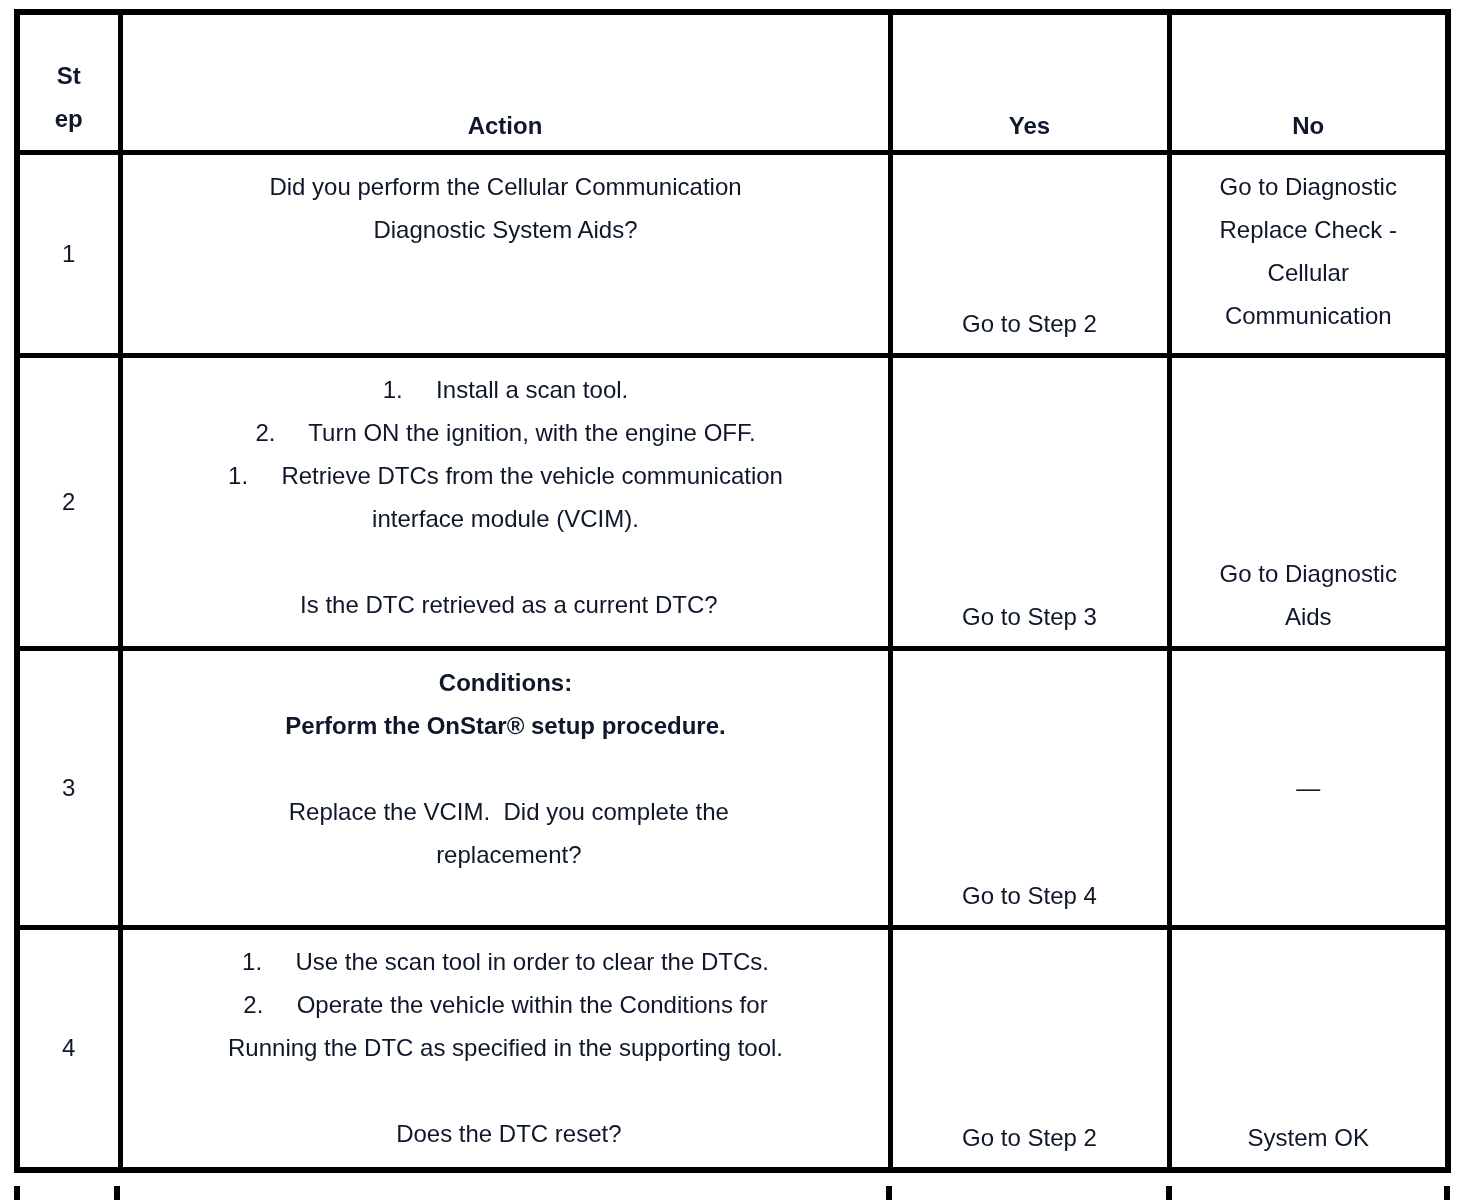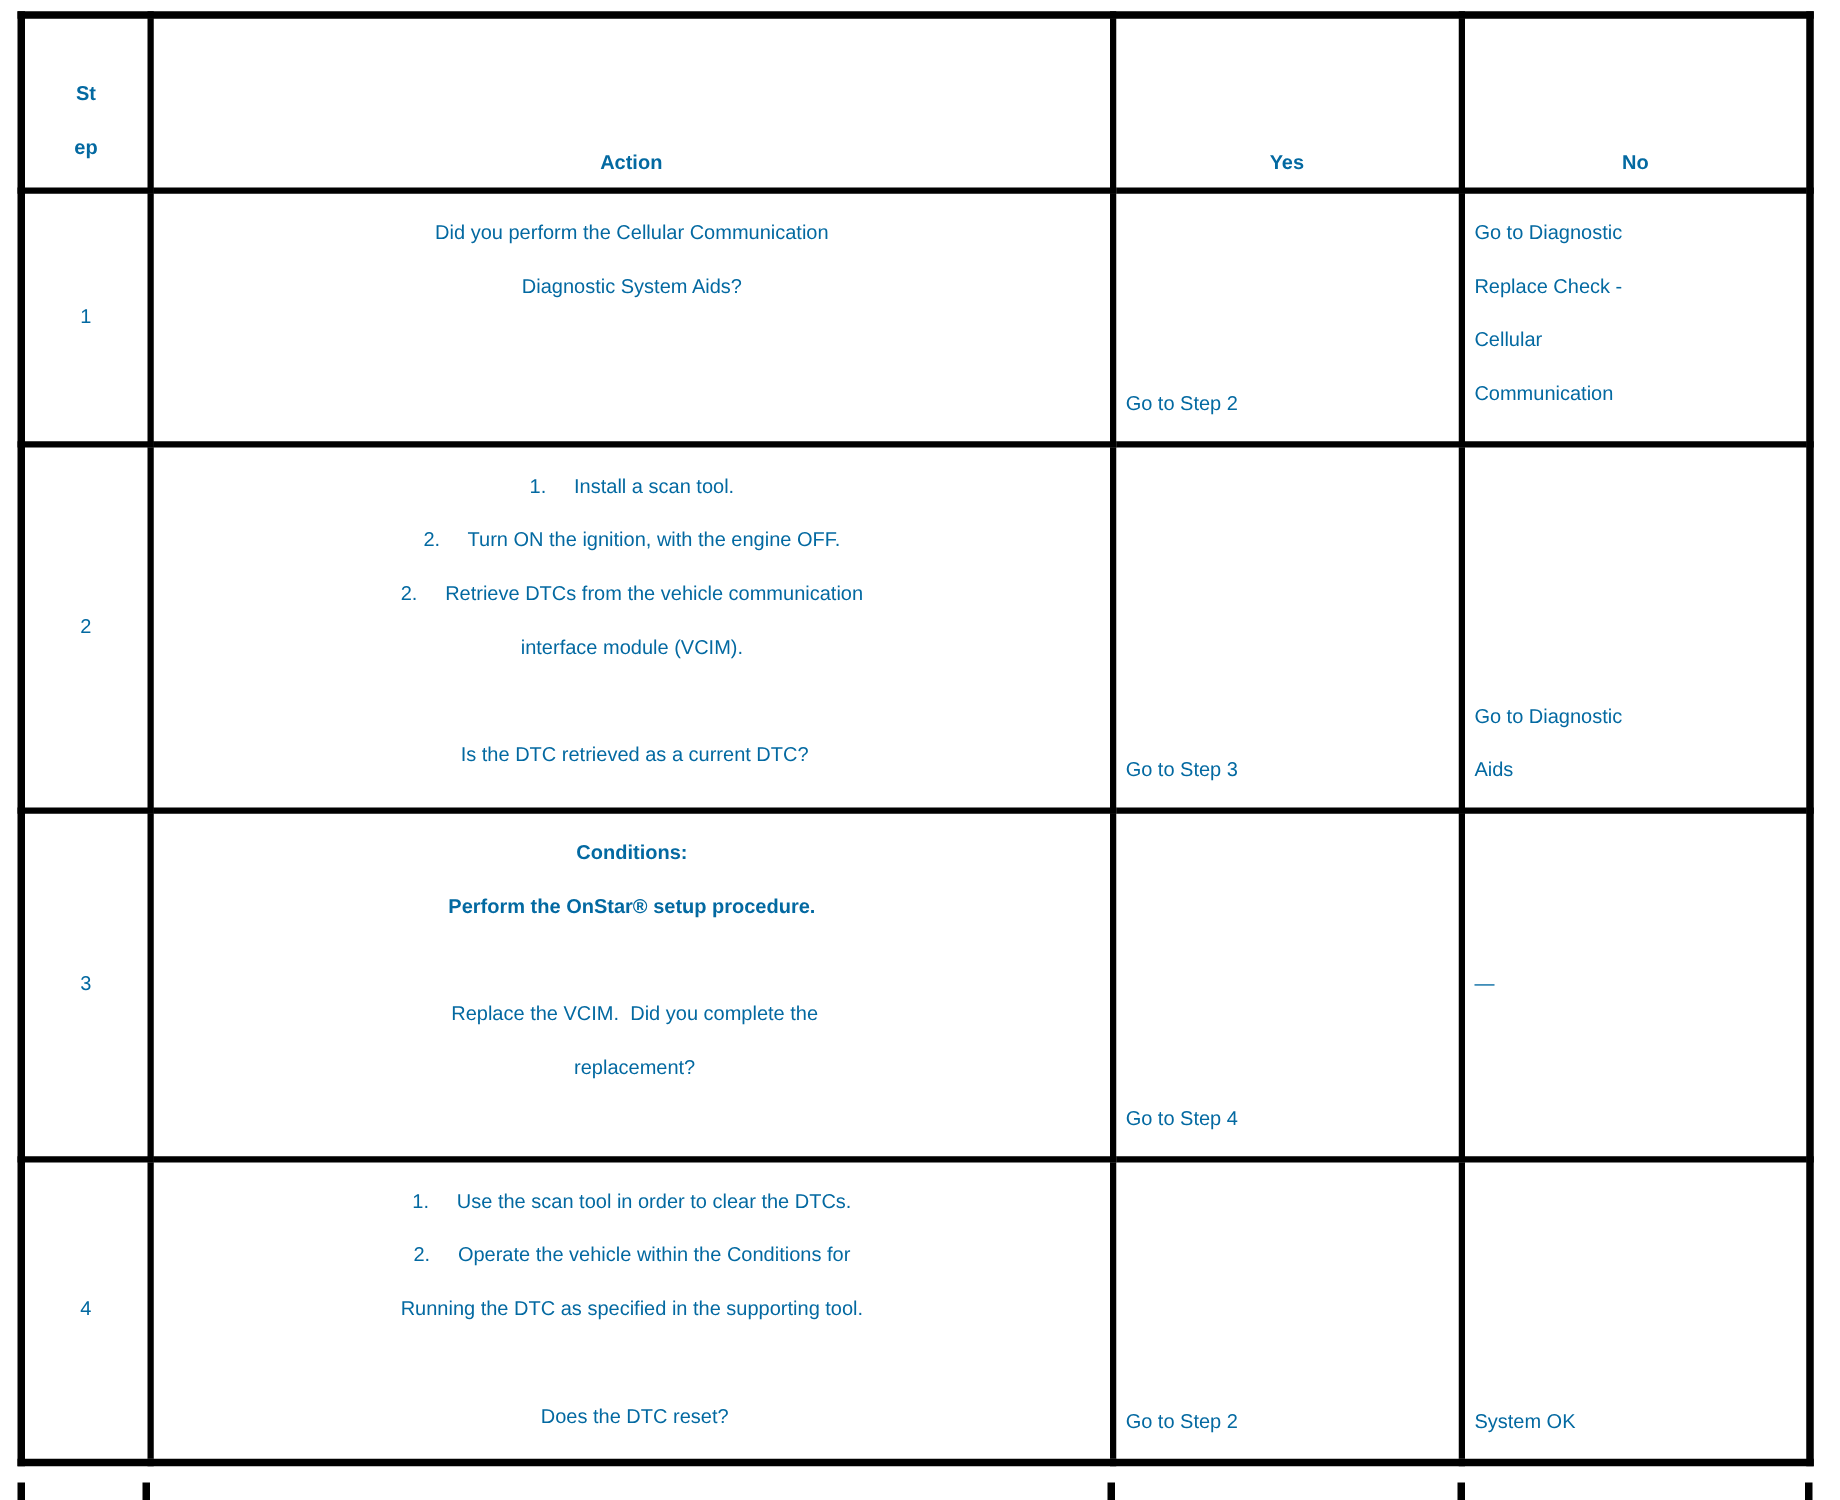--- a/index.html
+++ b/index.html
@@ -20,22 +20,22 @@
   }
   .table-wrap {
     position: absolute;
     left: 14px;
     top: 9px;
   }
   table.diag {
     border-collapse: collapse;
     table-layout: fixed;
     font-family: "Liberation Sans", sans-serif;
-    font-size: 16px;
-    color: #0369a1;
+    font-size: 24px;
+    color: #0f172a;
     border: 6px solid #000000;
   }
   col.c-step   { width: 103px; }
   col.c-action { width: 770px; }
   col.c-yes    { width: 279px; }
   col.c-no     { width: 279px; }
 
   th, td {
     border: 5px solid #000000;
     overflow: hidden;
@@ -56,20 +56,21 @@
     text-align: center;
     vertical-align: middle;
     padding: 0;
   }
   td.action-cell {
     vertical-align: top;
     text-align: center;
     padding: 10px 16px 6px 17px;
   }
   td.choice-cell {
+    text-align: center;
     padding: 0 8px;
   }
   td.choice-cell.v-bottom { vertical-align: bottom; padding-bottom: 8px; }
   td.choice-cell.v-top    { vertical-align: top;    padding-top: 10px;  }
   td.choice-cell.v-middle { vertical-align: middle; }
 
   .line {
     line-height: 43px;
     white-space: pre-wrap;
   }
@@ -128,21 +129,21 @@
               <div class="line">Replace Check -</div>
               <div class="line">Cellular</div>
               <div class="line">Communication</div>
             </td>
   </tr>
           <tr>
     <td class="step-cell">2</td>
     <td class="action-cell">
               <div class="line">1.     Install a scan tool.</div>
               <div class="line">2.     Turn ON the ignition, with the engine OFF.</div>
-              <div class="line">2.     Retrieve DTCs from the vehicle communication</div>
+              <div class="line">1.     Retrieve DTCs from the vehicle communication</div>
               <div class="line">interface module (VCIM).</div>
               <div class="line">&nbsp;</div>
               <div class="line"> Is the DTC retrieved as a current DTC?</div>
             </td>
     <td class="choice-cell v-bottom">
               <div class="line">Go to Step 3</div>
             </td>
     <td class="choice-cell v-bottom">
               <div class="line">Go to Diagnostic</div>
               <div class="line">Aids</div>

